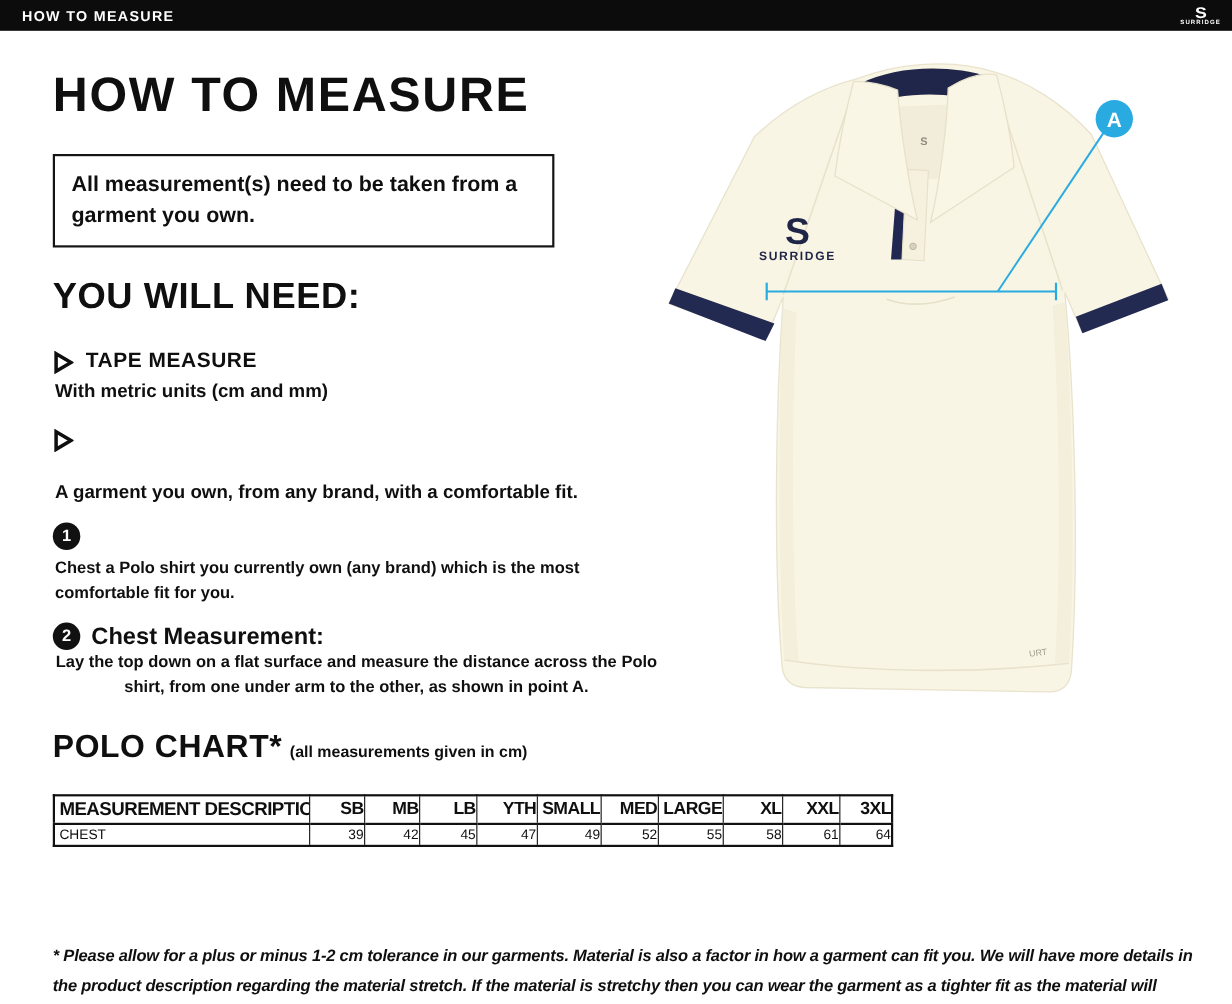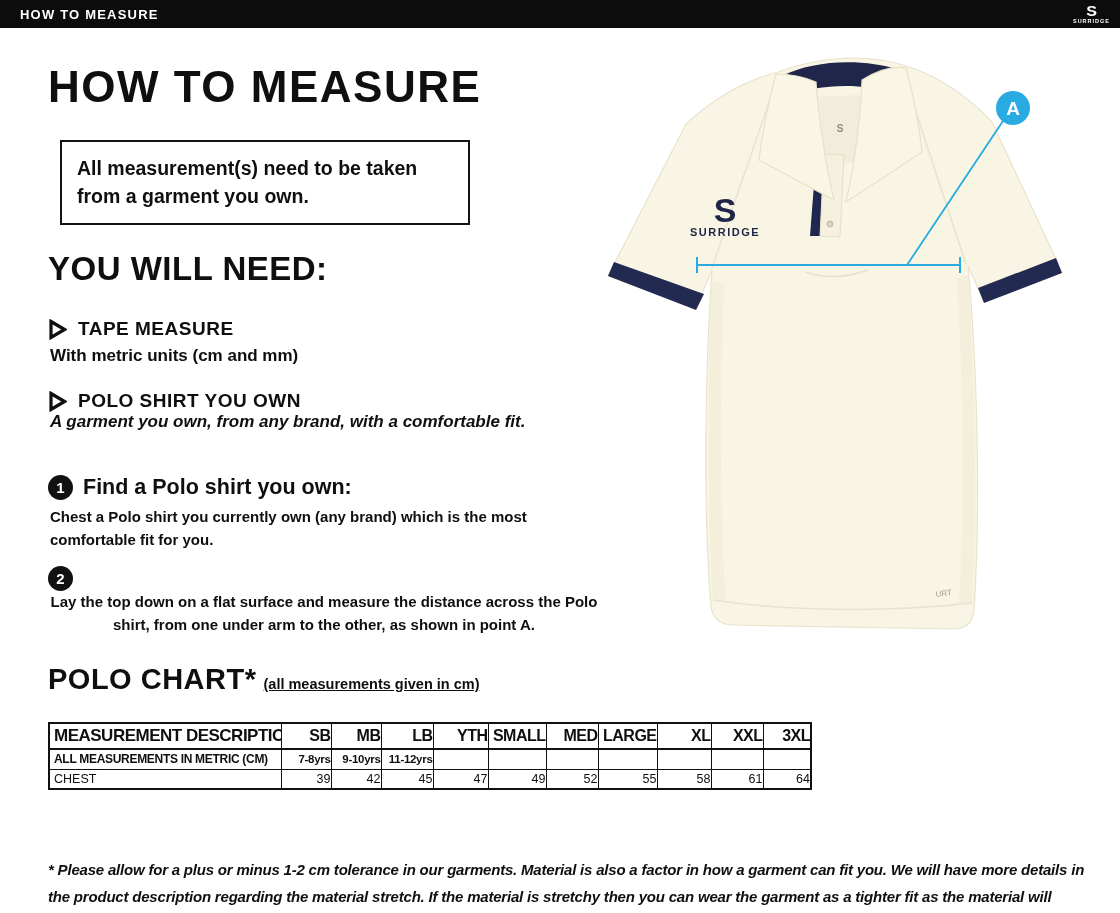--- a/index.html
+++ b/index.html
@@ -12,44 +12,44 @@
     position:absolute;left:0;top:0;width:1120px;height:28px;background:#0c0c0c;
     display:flex;align-items:center;box-sizing:border-box;padding:0 6px 0 20px;
   }
   .topbar-title{color:#ffffff;font-size:13px;font-weight:bold;letter-spacing:1.2px;}
   .topbar-logo{margin-left:auto;display:flex;flex-direction:column;align-items:center;line-height:1;padding-right:4px;}
   .topbar-logo .s{color:#fff;font-weight:bold;font-size:14px;transform:scaleX(1.15);}
   .topbar-logo .b{color:#fff;font-weight:bold;font-size:5.5px;letter-spacing:1px;margin-top:1px;}
   
   .page-title{position:absolute;left:48px;top:62px;margin:0;font-size:44px;font-weight:bold;letter-spacing:1.5px;}
   .note-box{
-    position:absolute;left:60px;top:140px;width:410px;box-sizing:border-box;
+    position:absolute;left:48px;top:140px;width:456px;box-sizing:border-box;
     border:2.5px solid #141414;padding:13px 15px;font-size:19.5px;font-weight:bold;line-height:1.42;
   }
   .need-heading{position:absolute;left:48px;top:250px;margin:0;font-size:33px;font-weight:bold;letter-spacing:0.5px;}
   .need-item{position:absolute;left:48px;display:flex;align-items:center;gap:11px;}
   .need-item.n1{top:318px;text-align:right;}
   .need-item.n2{top:390px;}
   .need-label{font-size:19px;font-weight:bold;letter-spacing:0.5px;}
   .need-desc{position:absolute;left:50px;font-size:17px;font-weight:bold;}
   .need-desc.d1{top:346px;}
-  .need-desc.d2{top:412px;font-style:italic;}
+  .need-desc.d2{top:438px;}
   .step{position:absolute;left:48px;display:flex;align-items:center;gap:10px;}
   .step.s1{top:475px;}
   .step.s2{top:566px;}
   .step-badge{
     width:25px;height:25px;border-radius:50%;background:#111;color:#fff;
     font-size:15px;font-weight:bold;display:flex;align-items:center;justify-content:center;flex:0 0 25px;
   }
   .step-title{font-size:21.5px;font-weight:bold;}
   .step-desc{position:absolute;left:50px;width:548px;font-size:15px;font-weight:bold;line-height:1.5;}
   .step-desc.d1{top:506px;}
   .step-desc.d2{top:591px;text-align:center;}
   .sizechart-heading{position:absolute;left:48px;top:663px;margin:0;font-size:29px;font-weight:bold;letter-spacing:0.5px;}
-  .sizechart-heading .sub{font-size:14.5px;letter-spacing:0;margin-left:7px;text-decoration:underline;}
+  .sizechart-heading .sub{font-size:14.5px;letter-spacing:0;margin-left:7px;}
   
   table.size-chart{
     position:absolute;left:48px;top:722px;width:762px;border-collapse:collapse;table-layout:fixed;
     border:2px solid #111;
   }
   .size-chart th,.size-chart td{
     border:1.5px solid #111;text-align:right;vertical-align:middle;padding:0;
     white-space:nowrap;overflow:hidden;
   }
   .size-chart thead tr{height:26px;}
@@ -92,32 +92,31 @@
     <polygon points="3,2.5 16.5,10.5 3,18.5" fill="#ffffff" stroke="#0f0f0f" stroke-width="3.2" stroke-linejoin="miter"></polygon>
   </svg>
   <span class="need-label">TAPE MEASURE</span>
 </div>
 <div class="need-desc d1">With metric units (cm and mm)</div>
 
 <div class="need-item n2">
   <svg width="19" height="21" viewBox="0 0 19 21">
     <polygon points="3,2.5 16.5,10.5 3,18.5" fill="#ffffff" stroke="#0f0f0f" stroke-width="3.2" stroke-linejoin="miter"></polygon>
   </svg>
-  <span class="need-label">POLO SHIRT YOU OWN</span>
 </div>
 <div class="need-desc d2">A garment you own, from any brand, with a comfortable fit.</div>
 
 <div class="step s1">
   <span class="step-badge">1</span>
-  <span class="step-title">Find a Polo shirt you own:</span>
 </div>
 <div class="step-desc d1">Chest a Polo shirt you currently own (any brand) which is the most comfortable fit for you.</div>
 
 <div class="step s2">
   <span class="step-badge">2</span>
+  <span class="step-title">Chest Measurement:</span>
 </div>
 <div class="step-desc d2">Lay the top down on a flat surface and measure the distance across the Polo shirt, from one under arm to the other, as shown in point A.</div>
 
 <h2 class="sizechart-heading">
   <span>POLO CHART*</span><span class="sub">(all measurements given in cm)</span>
 </h2>
 
 <table class="size-chart">
   <colgroup>
     <col style="width:232px">
@@ -141,33 +140,20 @@
       <th>YTH</th>
       <th>SMALL</th>
       <th>MED</th>
       <th>LARGE</th>
       <th>XL</th>
       <th>XXL</th>
       <th>3XL</th>
     </tr>
   </thead>
   <tbody>
-    <tr class="metric-row">
-      <td class="first">ALL MEASUREMENTS IN METRIC (CM)</td>
-      <td>7-8yrs</td>
-      <td>9-10yrs</td>
-      <td>11-12yrs</td>
-      <td></td>
-      <td></td>
-      <td></td>
-      <td></td>
-      <td></td>
-      <td></td>
-      <td></td>
-    </tr>
     <tr class="chest-row">
       <td class="first">CHEST</td>
       <td>39</td>
       <td>42</td>
       <td>45</td>
       <td>47</td>
       <td>49</td>
       <td>52</td>
       <td>55</td>
       <td>58</td>

